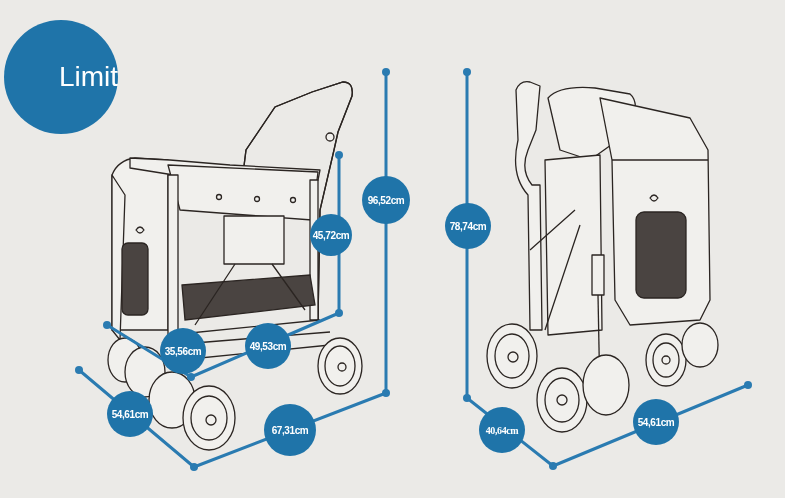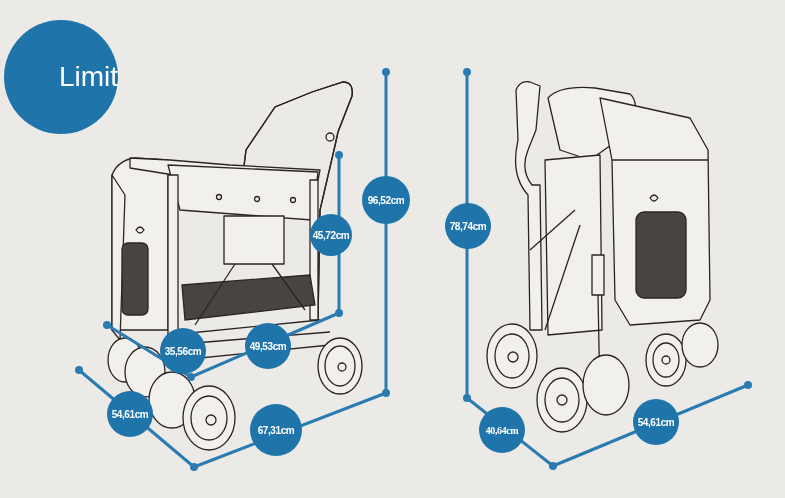--- a/index.html
+++ b/index.html
@@ -129,17 +129,17 @@
 <div class="limit-badge">
   <span class="l1">Limit</span>
 </div>
 
 <div id="labels">
     <div class="dim-label" style="left: 386px; top: 200px; width: 48px; height: 48px;">96,52cm</div>
     <div class="dim-label" style="left: 331px; top: 235px; width: 42px; height: 42px;">45,72cm</div>
     <div class="dim-label" style="left: 144px; top: 351px; width: 46px; height: 46px; margin-left: 39px;">35,56cm</div>
     <div class="dim-label" style="left: 268px; top: 346px; width: 46px; height: 46px;">49,53cm</div>
     <div class="dim-label" style="left: 130px; top: 414px; width: 46px; height: 46px;">54,61cm</div>
-    <div class="dim-label" style="left: 276px; top: 430px; width: 52px; height: 52px;">67,31cm</div>
+    <div class="dim-label" style="left: 290px; top: 430px; width: 52px; height: 52px;">67,31cm</div>
     <div class="dim-label" style="left: 468px; top: 226px; width: 46px; height: 46px;">78,74cm</div>
     <div class="dim-label" style="left: 502px; top: 430px; width: 46px; height: 46px; font-family: Liberation Serif, serif;">40,64cm</div>
     <div class="dim-label" style="left: 656px; top: 422px; width: 46px; height: 46px;">54,61cm</div>
   </div>
 
 </body></html>

